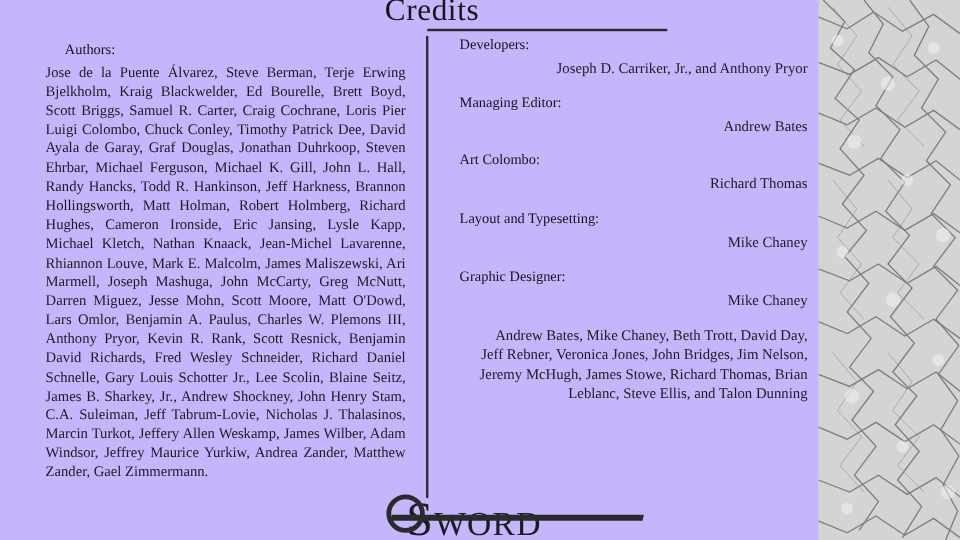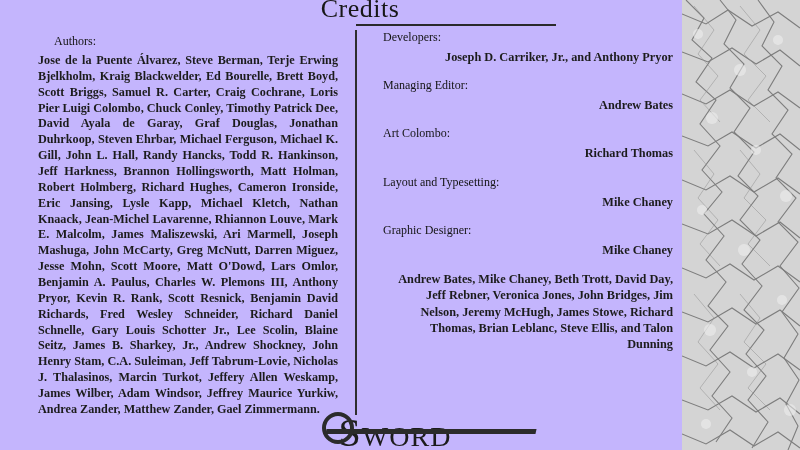--- a/index.html
+++ b/index.html
@@ -72,21 +72,20 @@
     font-family: "Liberation Serif", serif;
   }
   .col-left .section-head {
     margin-left: 26px;
   }
   .section-body {
     font-size: 12.3px;
     line-height: 1.32;
     color: #1c1c1c;
     margin: 0 0 13px 0;
-    font-weight: bold;
   }
   .col-right .section-body {
     margin-left: 12px;
     margin-bottom: 13px;
     text-align: right;
   }
   .authors-body {
     text-align: justify;
     margin-left: 10px;
     width: 300px;

